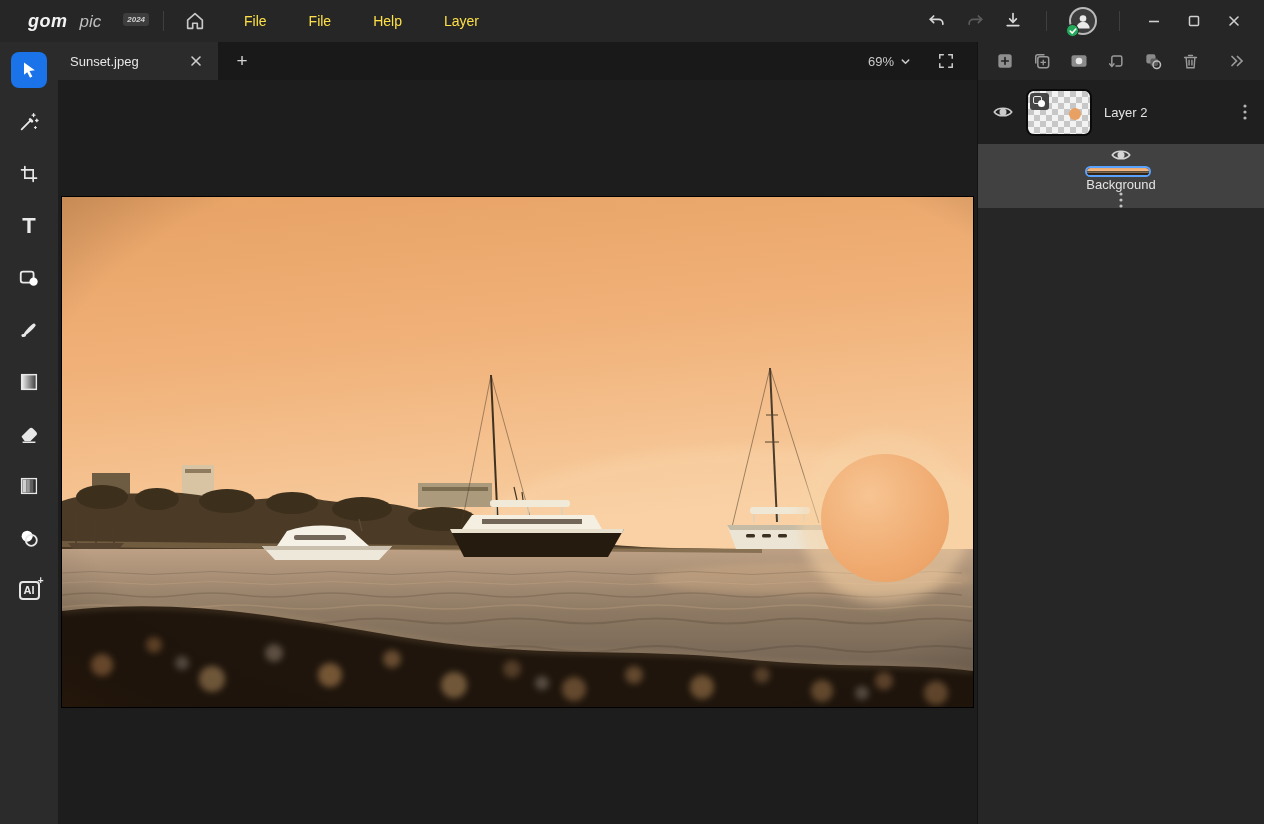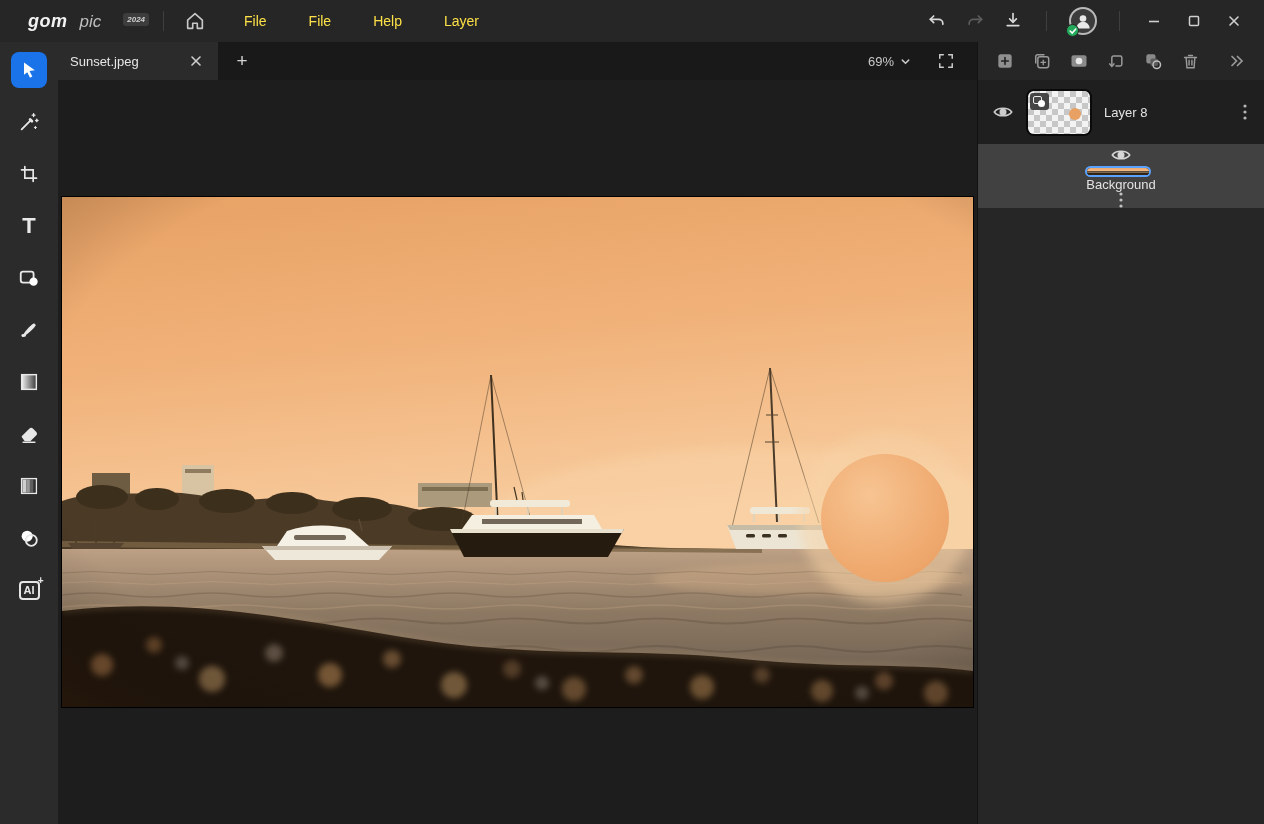--- a/index.html
+++ b/index.html
@@ -467,21 +467,21 @@
         </svg>
       </div>
       <div class="thumb">
         <div class="checker"></div>
         <div class="shape-badge">
           <span class="r"></span>
             <span class="c"></span>
         </div>
         <div class="orange-dot"></div>
       </div>
-      <span class="layer-label">Layer 8</span>
+      <span class="layer-label">Layer 2</span>
       <div class="kebab">
         <svg class="ic" width="4" height="16" viewBox="0 0 4 16" fill="#b5b5b5">
           <circle cx="2" cy="2" r="1.6"></circle>
             <circle cx="2" cy="8" r="1.6"></circle>
             <circle cx="2" cy="14" r="1.6"></circle>
         </svg>
       </div>
     </div>
 
     <div class="layer-row selected">

